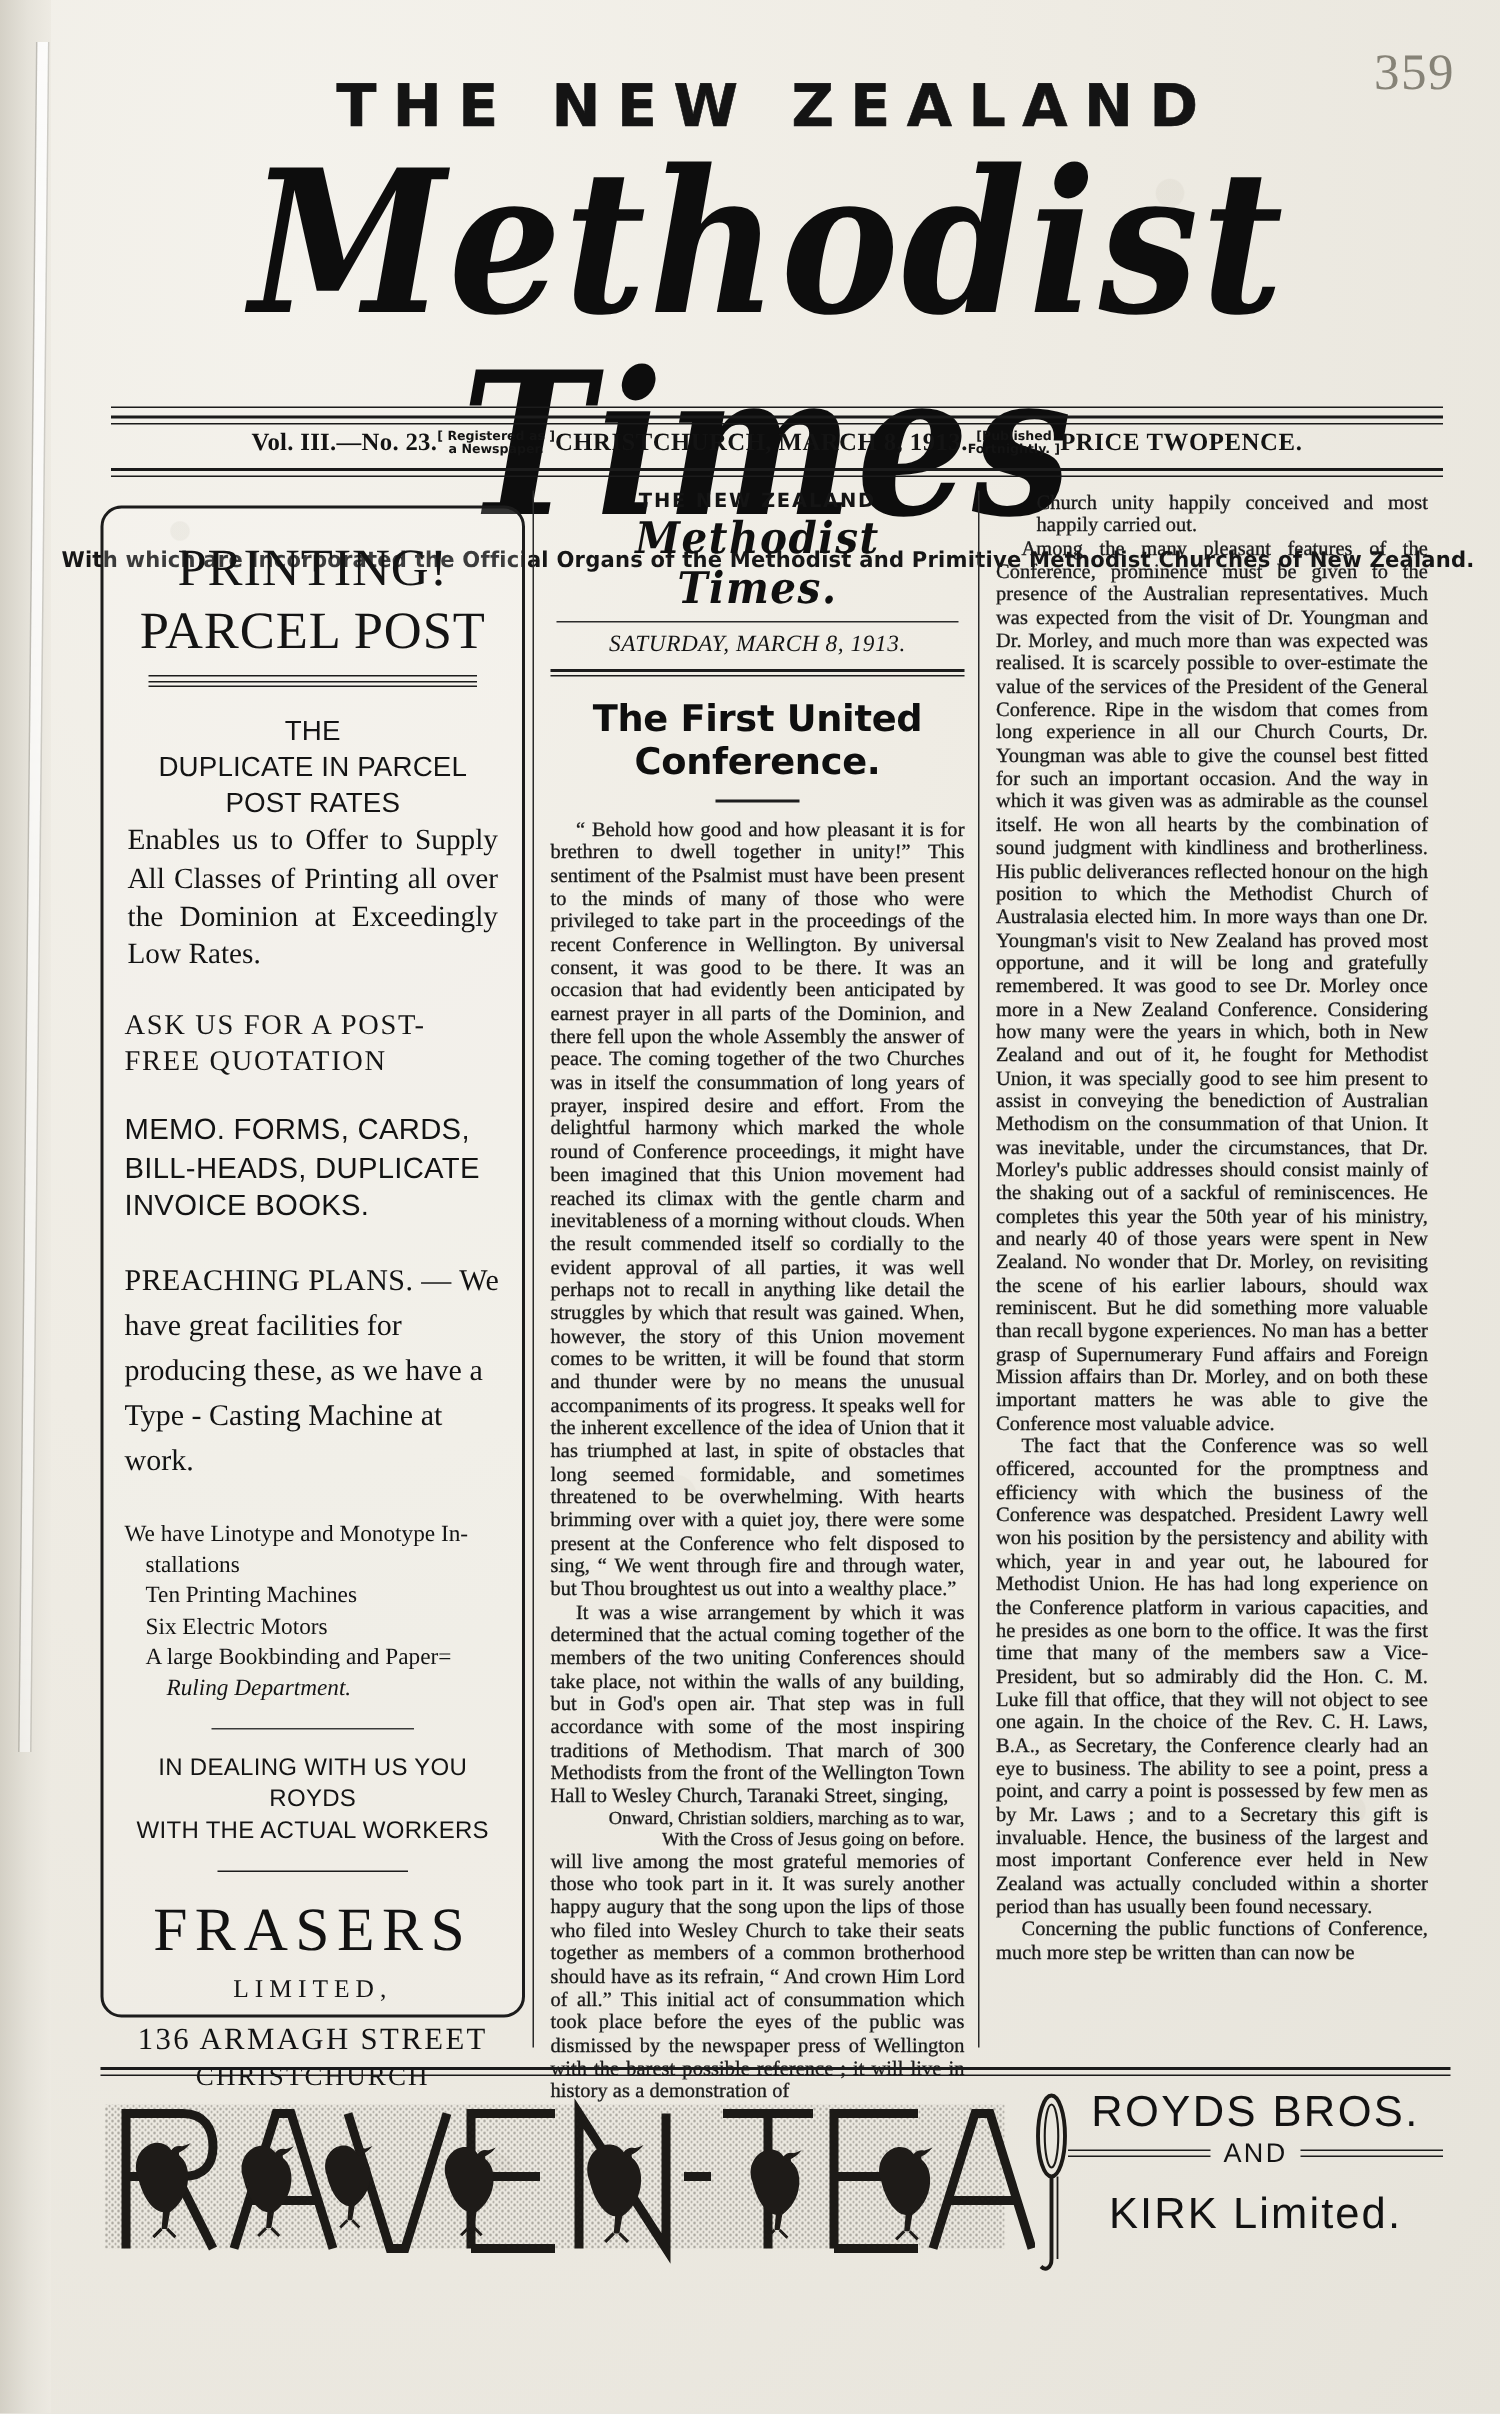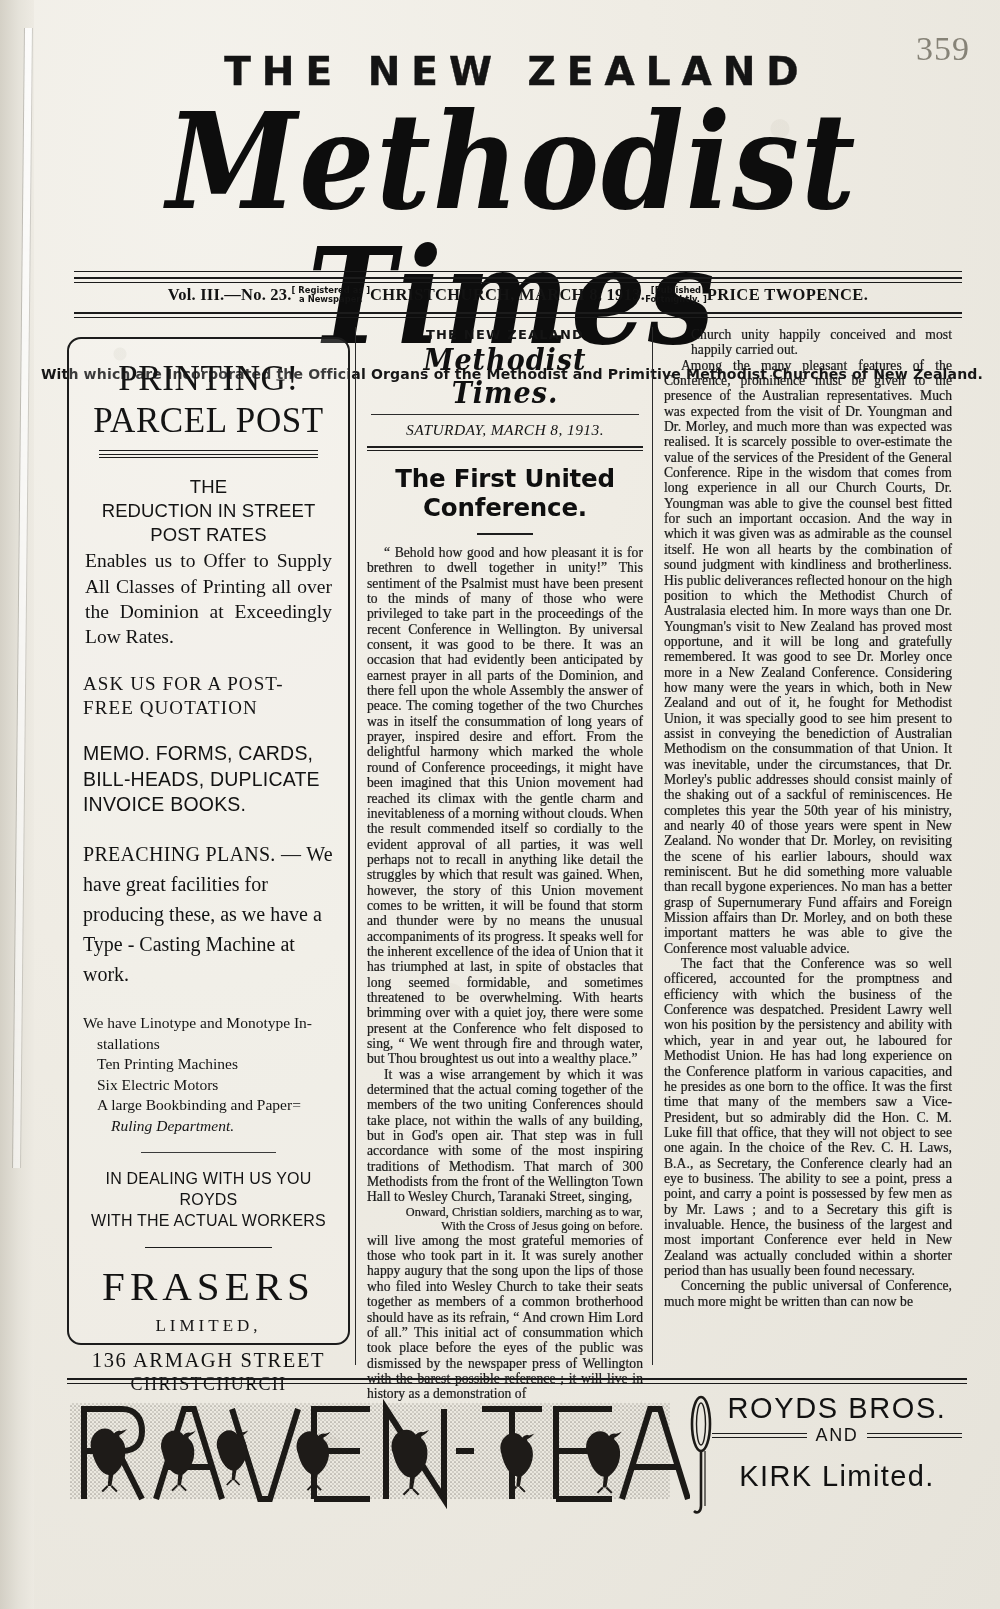--- a/index.html
+++ b/index.html
@@ -326,21 +326,21 @@
         <div class="ad-h1">PARCEL POST</div>
 
         <div class="ad-trirule">
           <div></div>
             <div></div>
             <div></div>
         </div>
 
         <div class="ad-blockA">
           <div>THE</div>
-          <div>REDUCTION IN STREET</div>
+          <div>DUPLICATE IN PARCEL</div>
           <div>POST RATES</div>
         </div>
         <div class="ad-serif" style="margin-top:2px;text-align:justify;padding:0 2px;">Enables us to Offer to Supply All Classes of Printing all over the Dominion at Exceedingly Low Rates.</div>
 
         <div class="ad-askus">ASK US FOR A POST-FREE QUOTATION</div>
 
         <div class="ad-memo">
           <div>MEMO. FORMS,   CARDS,</div>
           <div>BILL-HEADS, DUPLICATE</div>
           <div>INVOICE BOOKS.</div>
@@ -391,21 +391,21 @@
           <p class="verse" style="margin-top:0;">With the Cross of Jesus going on before.</p>
           <p style="text-indent:0;">will live among the most grateful memories of those who took part in it.  It was surely another happy augury that the song upon the lips of those who filed into Wesley Church to take their seats together as members of a common brotherhood should have as its refrain, “ And crown Him Lord of all.”   This initial act of consummation which took place before the eyes of the public was dismissed by the newspaper press of Wellington with the barest possible reference ; it will live in history as a demonstration of</p>
         </div>
       </div>
 
       <div class="colright">
         <div class="body-text">
           <p style="text-indent:0;margin-left:27px;">Church unity happily conceived and most happily carried out.</p>
           <p>Among the many pleasant features of the Conference, prominence must be given to the presence of the Australian representatives.   Much was expected from the visit of Dr. Youngman and Dr. Morley, and much more than was expected was realised.  It is scarcely possible to over-estimate the value of the services of the President of the General Conference.   Ripe in the wisdom that comes from long experience in all our Church Courts, Dr. Youngman was able to give the counsel best fitted for such an important occasion.   And the way in which it was given was as admirable as the counsel itself.   He won all hearts by the combination of sound judgment with kindliness and brotherliness.    His public deliverances reflected honour on the high position to which the Methodist Church of Australasia elected him.   In more ways than one Dr. Youngman's visit to New Zealand has proved most opportune, and it will be long and gratefully remembered.  It was good to see Dr. Morley once more in a New Zealand Conference. Considering how many were the years in which, both in New Zealand and out of it, he fought for Methodist Union, it was specially good to see him present to assist in conveying the benediction of Australian Methodism on the consummation of that Union.  It was inevitable, under the circumstances, that Dr. Morley's public addresses should consist mainly of the shaking out of a sackful of reminiscences.  He completes this year the 50th year of his ministry, and nearly 40 of those years were spent in New Zealand.  No wonder that Dr. Morley, on revisiting the scene of his earlier labours, should wax reminiscent.  But he did something more valuable than recall bygone experiences.  No man has a better grasp of Supernumerary Fund affairs and Foreign Mission affairs than Dr. Morley, and on both these important matters he was able to give the Conference most valuable advice.</p>
           <p>The fact that the Conference was so well officered, accounted for the promptness and efficiency with which the business of the Conference was despatched.  President Lawry well won his position by the persistency and ability with which, year in and year out, he laboured for Methodist Union.  He has had long experience on the Conference platform in various capacities, and he presides as one born to the office.  It was the first time that many of the members saw a Vice-President, but so admirably did the Hon. C. M. Luke fill that office, that they will not object to see one again.  In the choice of the Rev. C. H. Laws, B.A., as Secretary, the Conference clearly had an eye to business.   The ability to see a point, press a point, and carry a point is possessed by few men as by Mr. Laws ; and to a Secretary this gift is invaluable.  Hence, the business of the largest and most important Conference ever held in New Zealand was actually concluded within a shorter period than has usually been found necessary.</p>
-          <p>Concerning the public universal of Conference, much more might be written than can now be</p>
+          <p>Concerning the public functions of Conference, much more step be written than can now be</p>
         </div>
       </div>
     </div>
 
     <div class="botrule"></div>
 
     <div class="raven">
       <svg width="620" height="125" viewBox="0 0 620 125" aria-hidden="true">
         <defs>
           <pattern id="stip" width="4" height="4" patternUnits="userSpaceOnUse">

